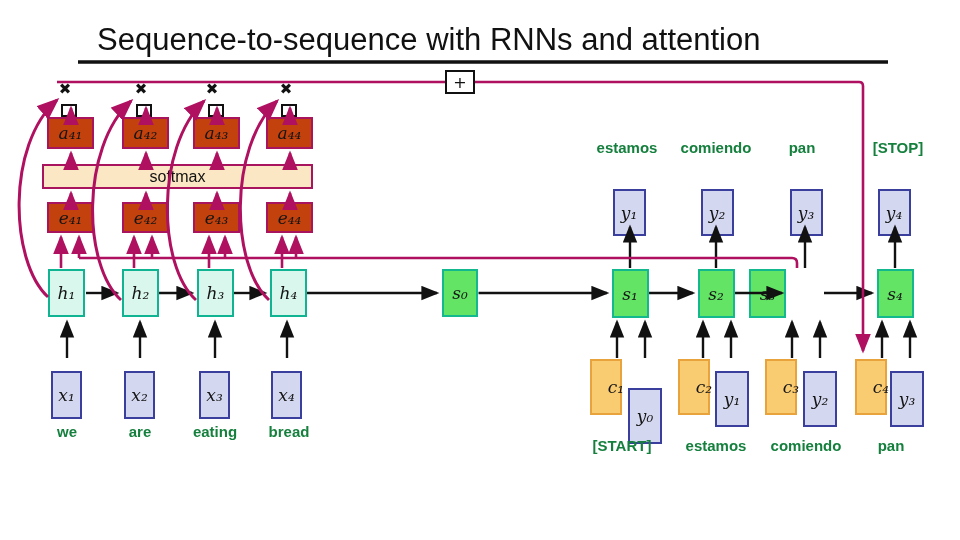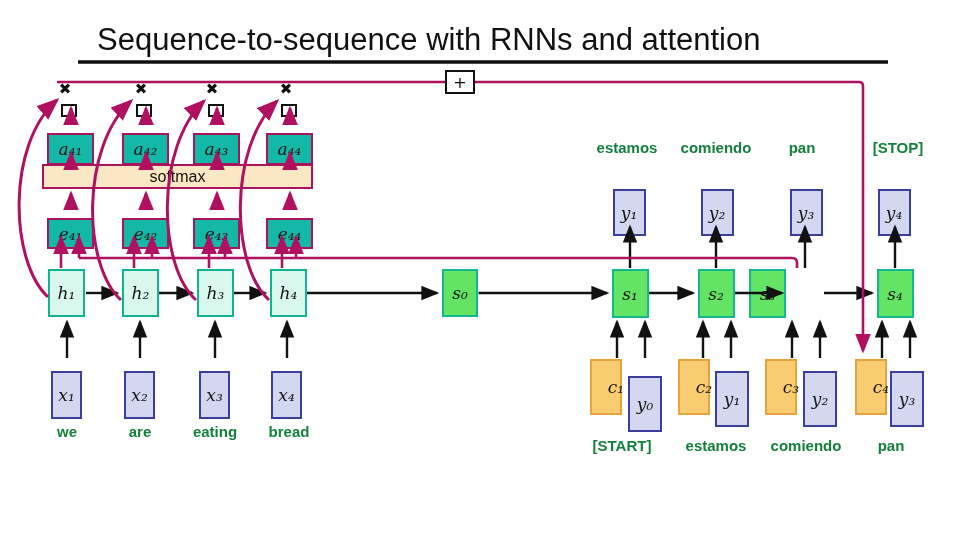--- a/index.html
+++ b/index.html
@@ -2,21 +2,21 @@
 <html><head>
 <meta charset="utf-8">
 <style>
   html,body{margin:0;padding:0;background:#fff;}
   .slide{position:relative;width:960px;height:540px;background:#fff;overflow:hidden;
          font-family:"Liberation Sans",sans-serif;}
   .title{position:absolute;left:78px;top:22px;font-size:31px;color:#111;letter-spacing:0px;margin-left:19px;}
   .wires{position:absolute;left:0;top:0;z-index:2;pointer-events:none;}
   .box{position:absolute;box-sizing:border-box;display:flex;align-items:center;justify-content:center;
        font:italic 17px "DejaVu Serif",serif;color:#151515;z-index:1;}
-  .abox,.ebox{background:#14b8a6;border:2.5px solid #A8155E;margin-top:16px;}
+  .abox,.ebox{background:#c2410c;border:2.5px solid #A8155E;}
   .softmax{background:#FBE7C3;border:2.5px solid #A8155E;font:16px "Liberation Sans",sans-serif;color:#111;}
   .hbox{background:#D9F7EC;border:2.5px solid #10B392;text-align:center;}
   .sbox{background:#63E465;border:2.5px solid #13B88E;}
   .xbox,.ybox{background:#D3D7F0;border:2.5px solid #3A3F9E;margin-top:12px;}
   .cbox{background:#FACC72;border:2.5px solid #E8A33D;padding-left:20px;}
   .word{position:absolute;font-weight:bold;font-size:15px;color:#15803d;transform:translateX(-50%);
         white-space:nowrap;z-index:1;}
   .times{position:absolute;transform:translate(-50%,-50%);font:bold 15px "DejaVu Sans",sans-serif;
          color:#111;z-index:3;}
   .gate{position:absolute;width:16px;height:13px;background:#fff;border:2px solid #111;
@@ -187,21 +187,21 @@
   <div class="word" style="left:627px;top:139px">estamos</div>
   <div class="word" style="left:716px;top:139px">comiendo</div>
   <div class="word" style="left:802px;top:139px">pan</div>
   <div class="word" style="left:898px;top:139px">[STOP]</div>
 
   <div class="box cbox" style="left:590px;top:359px;width:32px;height:56px">c₁</div>
   <div class="box cbox" style="left:678px;top:359px;width:32px;height:56px">c₂</div>
   <div class="box cbox" style="left:765px;top:359px;width:32px;height:56px">c₃</div>
   <div class="box cbox" style="left:855px;top:359px;width:32px;height:56px">c₄</div>
 
-  <div class="box ybox" style="left:628px;top:364px;width:34px;height:56px">y₀</div>
+  <div class="box ybox" style="left:628px;top:376px;width:34px;height:56px">y₀</div>
   <div class="box ybox" style="left:715px;top:359px;width:34px;height:56px">y₁</div>
   <div class="box ybox" style="left:803px;top:359px;width:34px;height:56px">y₂</div>
   <div class="box ybox" style="left:890px;top:359px;width:34px;height:56px">y₃</div>
 
   <div class="word" style="left:622px;top:437px">[START]</div>
   <div class="word" style="left:716px;top:437px">estamos</div>
   <div class="word" style="left:806px;top:437px">comiendo</div>
   <div class="word" style="left:891px;top:437px">pan</div>
 
 </div>

